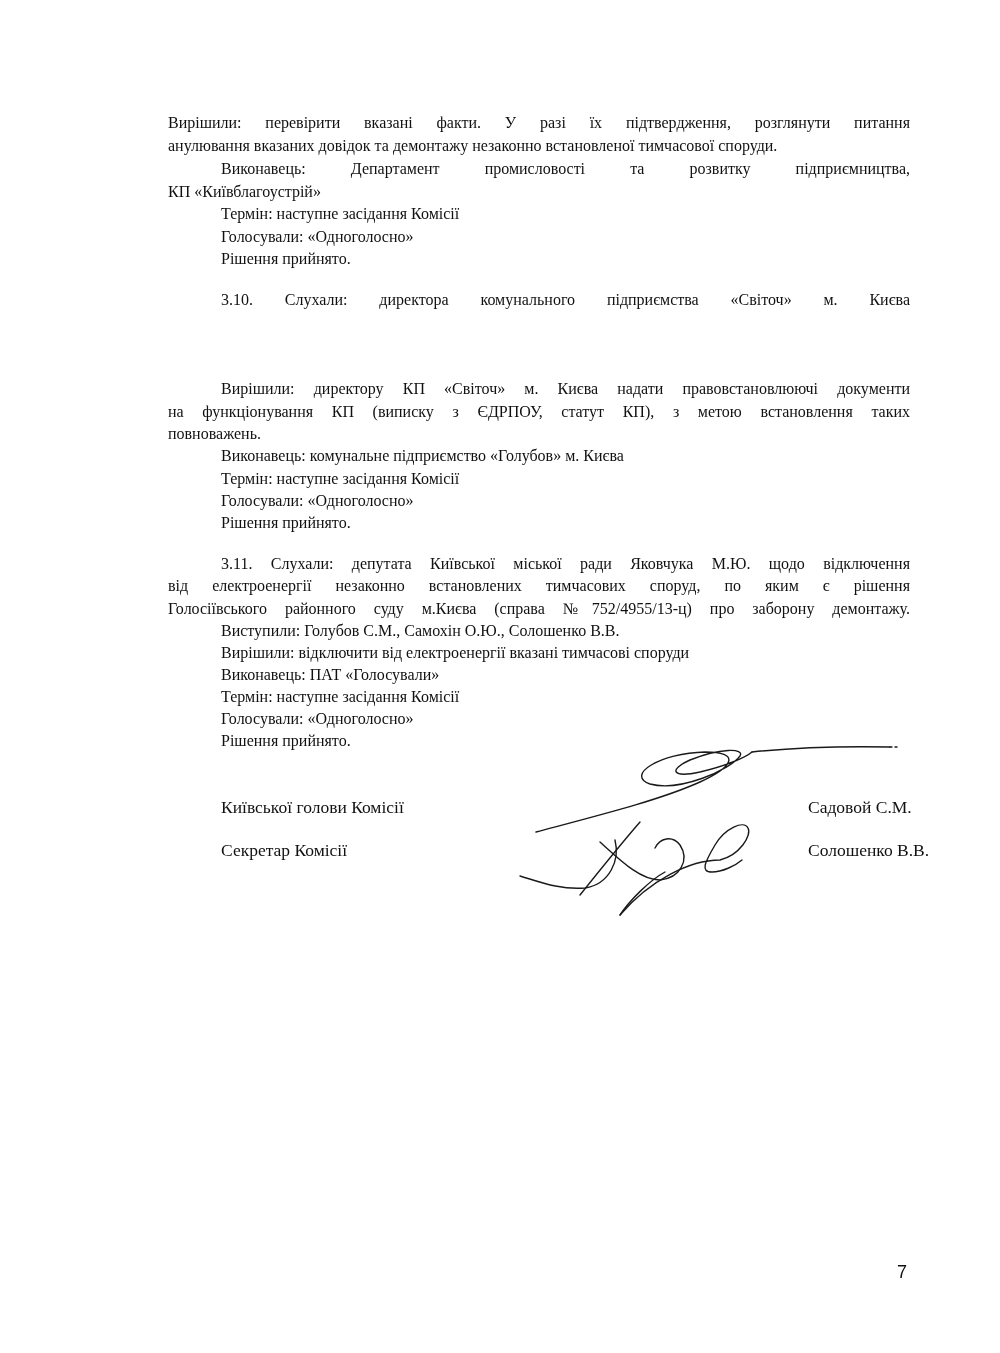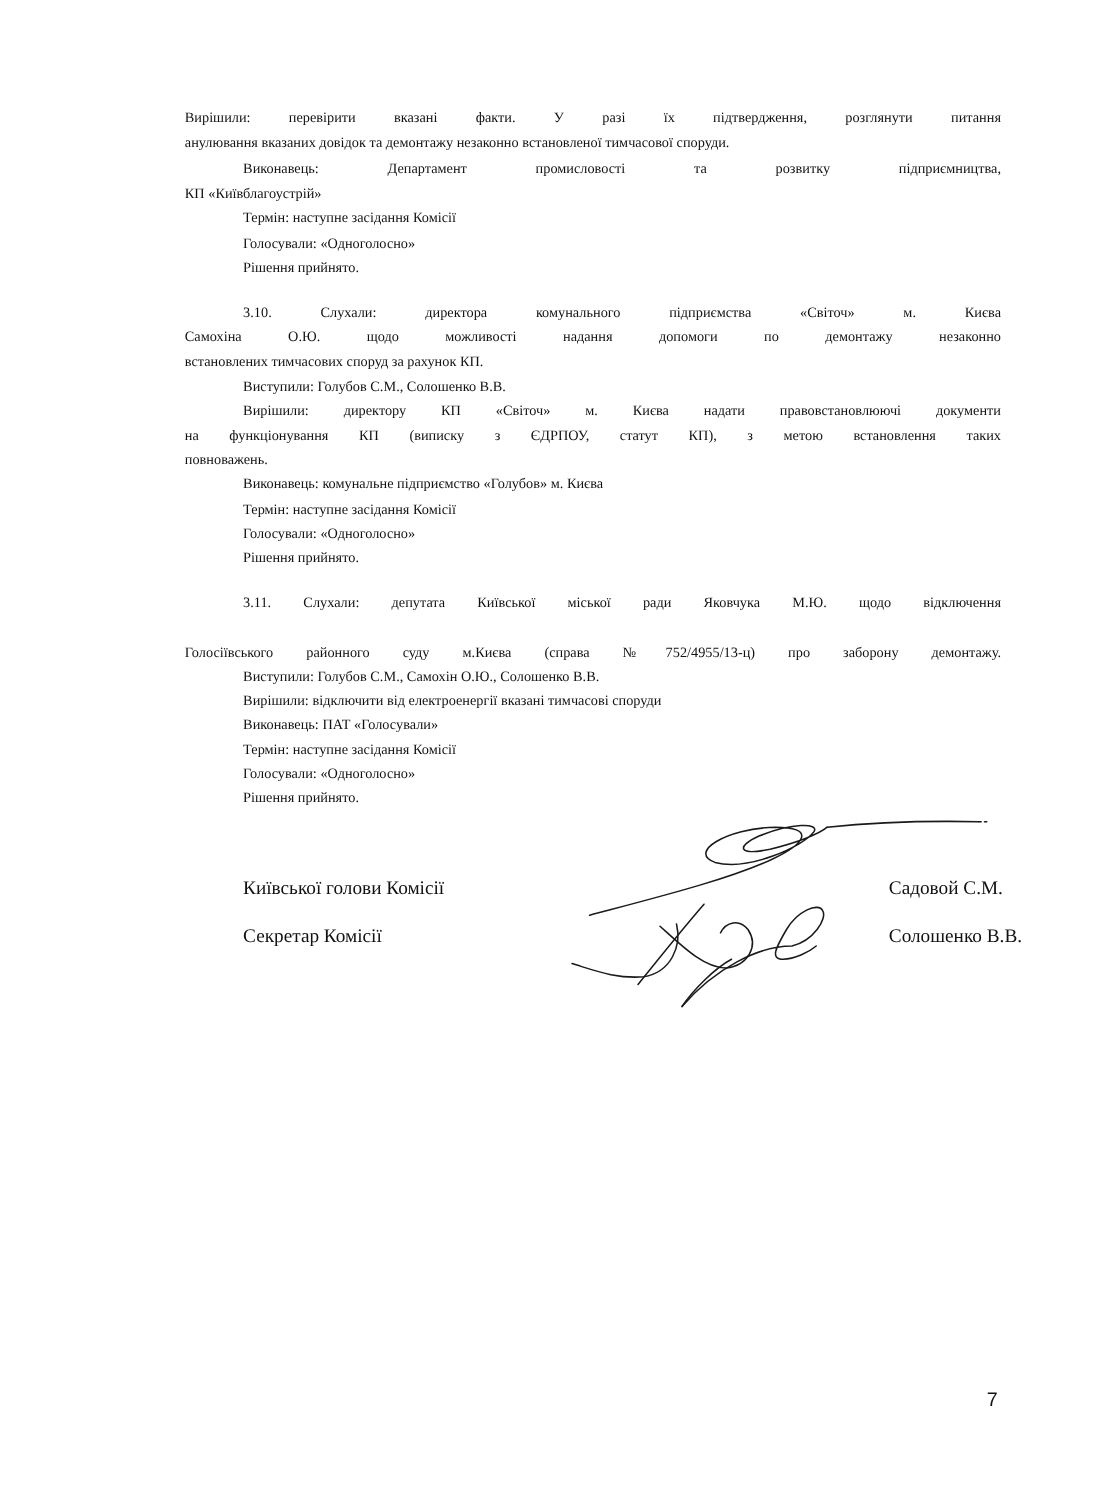--- a/index.html
+++ b/index.html
@@ -1,19 +1,19 @@
 <!DOCTYPE html>
 <html><head>
   <meta charset="utf-8">
   <style>
     html, body { margin: 0; padding: 0; background: #ffffff; }
     body { width: 1000px; height: 1353px; position: relative; overflow: hidden;
            font-family: "Liberation Serif", "DejaVu Serif", serif; color: #111; }
     .page { position: absolute; left: 0; top: 0; width: 1000px; height: 1353px; }
-    .line { position: absolute; font-size: 13px; line-height: 22px; white-space: nowrap; }
+    .line { position: absolute; font-size: 16px; line-height: 22px; white-space: nowrap; margin-top: 16px; }
     .indent { left: 221px; text-align: center; }
     .full { left: 168px; width: 742px; text-align: justify; text-align-last: justify; white-space: normal; }
     .last { left: 168px; }
     .sig-label { position: absolute; left: 221px; font-size: 17.5px; line-height: 22px; }
     .sig-name { position: absolute; left: 766px; font-size: 17.5px; line-height: 22px; margin-left: 42px; }
     .page-num { position: absolute; left: 897px; top: 1262px; font-size: 18px;
                 font-family: "Liberation Sans", sans-serif; }
     svg.sig { position: absolute; left: 0; top: 0; pointer-events: none; }
   </style>
 </head>
@@ -23,32 +23,30 @@
 
   <div class="line full" style="top:96px">Вирішили: перевірити вказані факти. У разі їх підтвердження, розглянути питання</div>
   <div class="line last" style="top:119px">анулювання вказаних довідок та демонтажу незаконно встановленої тимчасової споруди.</div>
   <div class="line full" style="top:142px; left:221px; width:689px;">Виконавець: Департамент промисловості та розвитку підприємництва,</div>
   <div class="line last" style="top:165px">КП «Київблагоустрій»</div>
   <div class="line indent" style="top:187px">Термін: наступне засідання Комісії</div>
   <div class="line indent" style="top:210px">Голосували: «Одноголосно»</div>
   <div class="line indent" style="top:232px">Рішення прийнято.</div>
 
   <div class="line full" style="top:273px; left:221px; width:689px;">3.10. Слухали: директора комунального підприємства «Світоч» м. Києва</div>
-  <div class="line full" style="top:295px">Самохіна О.Ю. щодо можливості надання допомоги по демонтажу незаконно</div>
-  <div class="line last" style="top:318px">встановлених тимчасових споруд за рахунок КП.</div>
-  <div class="line indent" style="top:340px">Виступили: Голубов С.М., Солошенко В.В.</div>
   <div class="line full" style="top:362px; left:221px; width:689px;">Вирішили: директору КП «Світоч» м. Києва надати правовстановлюючі документи</div>
   <div class="line full" style="top:385px">на функціонування КП (виписку з ЄДРПОУ, статут КП), з метою встановлення таких</div>
   <div class="line last" style="top:407px">повноважень.</div>
   <div class="line indent" style="top:429px">Виконавець: комунальне підприємство «Голубов» м. Києва</div>
   <div class="line indent" style="top:452px">Термін: наступне засідання Комісії</div>
   <div class="line indent" style="top:474px">Голосували: «Одноголосно»</div>
   <div class="line indent" style="top:496px">Рішення прийнято.</div>
 
   <div class="line full" style="top:537px; left:221px; width:689px;">3.11. Слухали: депутата Київської міської ради Яковчука М.Ю. щодо відключення</div>
+  <div class="line full" style="top:559px">від електроенергії незаконно встановлених тимчасових споруд, по яким є рішення</div>
   <div class="line full" style="top:582px">Голосіївського районного суду м.Києва (справа №752/4955/13-ц) про заборону демонтажу.</div>
   <div class="line indent" style="top:604px">Виступили: Голубов С.М., Самохін О.Ю., Солошенко В.В.</div>
   <div class="line indent" style="top:626px">Вирішили: відключити від електроенергії вказані тимчасові споруди</div>
   <div class="line indent" style="top:648px">Виконавець: ПАТ «Голосували»</div>
   <div class="line indent" style="top:670px">Термін: наступне засідання Комісії</div>
   <div class="line indent" style="top:692px">Голосували: «Одноголосно»</div>
   <div class="line indent" style="top:714px">Рішення прийнято.</div>
 
   <div class="sig-label" style="top:796px">Київської голови Комісії</div>
   <div class="sig-name" style="top:796px">Садовой С.М.</div>

